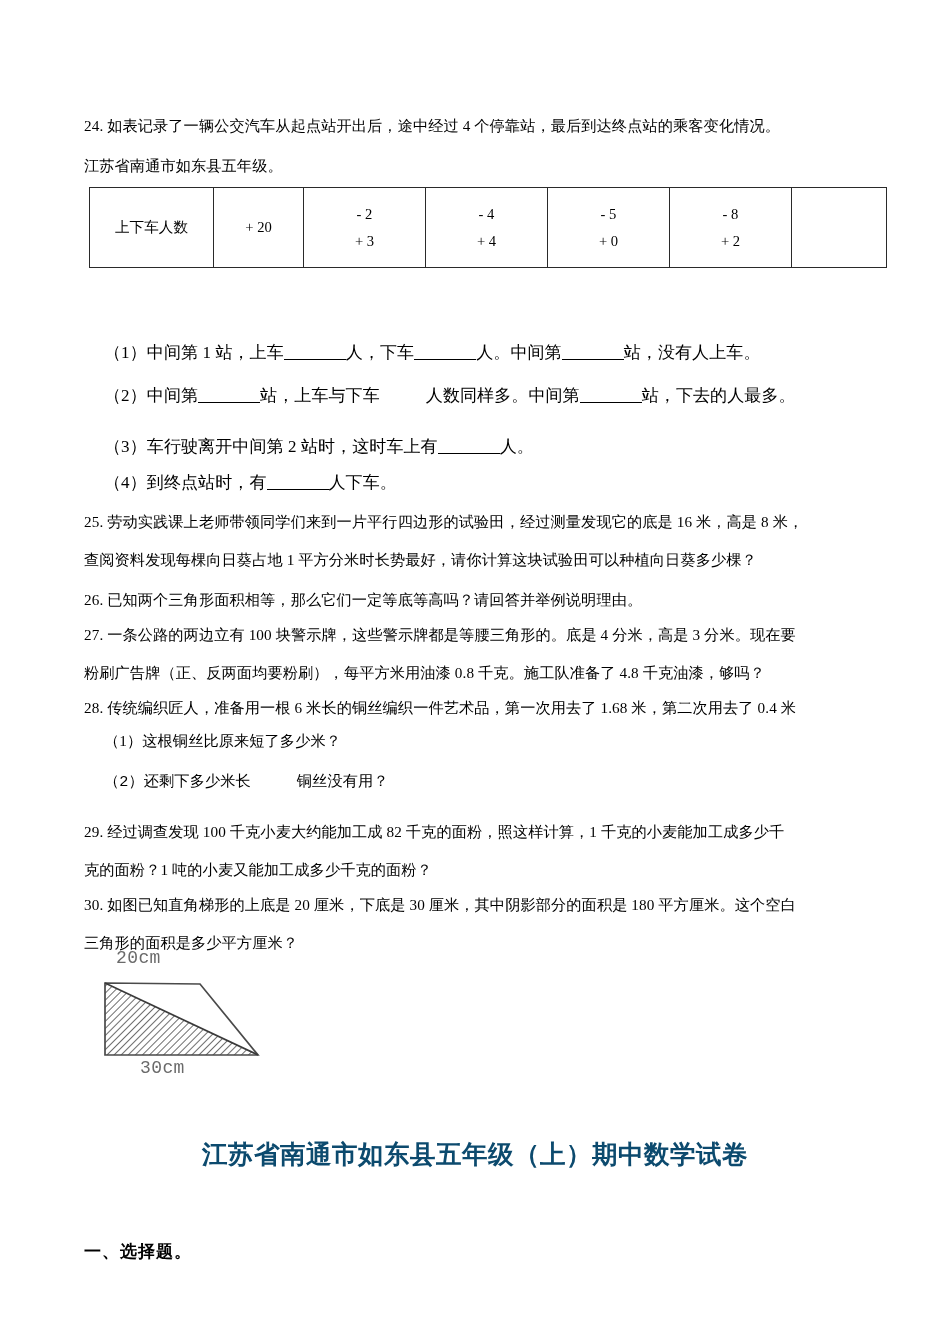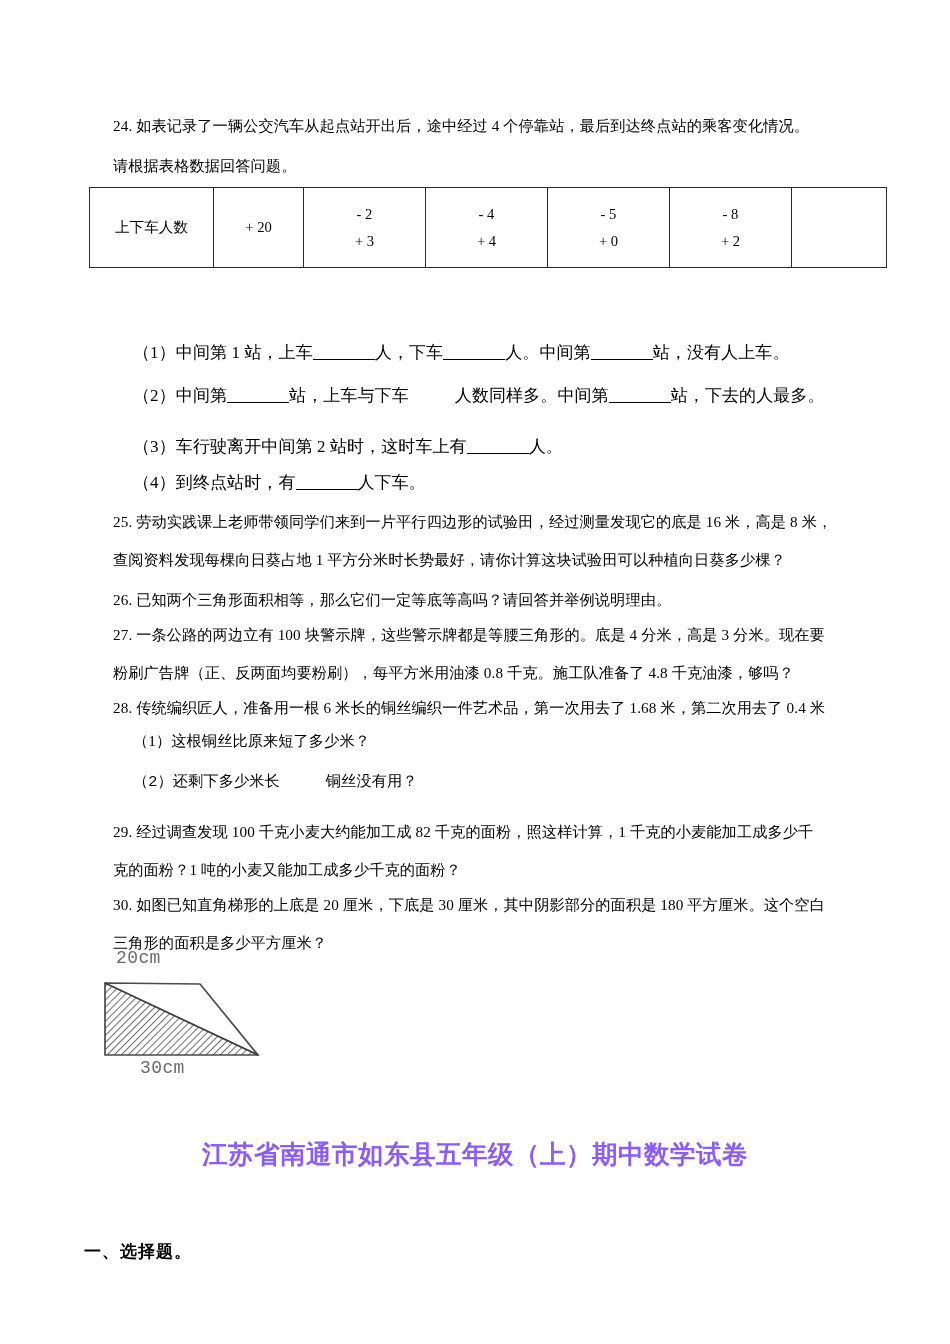--- a/index.html
+++ b/index.html
@@ -23,21 +23,20 @@
     padding: 0;
   }
   
   .q {
     position: absolute;
     font-size: 15.2px;
     line-height: 1.0;
     color: #000;
     white-space: nowrap;
     letter-spacing: 0.1px;
-    margin-left: 29px;
   }
   .q.sub {
     font-size: 17px;
   }
   .blank {
     display: inline-block;
     border-bottom: 1.1px solid #000;
     height: 0.95em;
     vertical-align: -2px;
   }
@@ -98,42 +97,42 @@
 
   
   .paper-title {
     position: absolute;
     left: 0;
     top: 1137px;
     width: 950px;
     text-align: center;
     font-size: 25.5px;
     font-weight: bold;
-    color: #8b5cf6;
+    color: #0c4a6e;
     letter-spacing: 0.5px;
     font-family: "Liberation Serif", "DejaVu Serif", serif;
   }
   .section-head {
     position: absolute;
     left: 84px;
     top: 1198px;
     font-size: 17px;
     font-weight: bold;
     color: #000;
     letter-spacing: 1px;
     margin-top: 42px;
   }
 </style>
 </head>
 <body>
 
 <div class="page">
 
   <div class="q" style="left:84px; top:118px;">24. 如表记录了一辆公交汽车从起点站开出后，途中经过 4 个停靠站，最后到达终点站的乘客变化情况。</div>
-  <div class="q" style="left:84px; top:158px;">请根据表格数据回答问题。</div>
+  <div class="q" style="left:84px; top:158px;">江苏省南通市如东县五年级。</div>
 
   <table class="bus-table">
     <colgroup>
       <col class="col-0">
         <col class="col-1">
         <col class="col-2">
         <col class="col-3">
       <col class="col-4">
         <col class="col-5">
         <col class="col-6">

